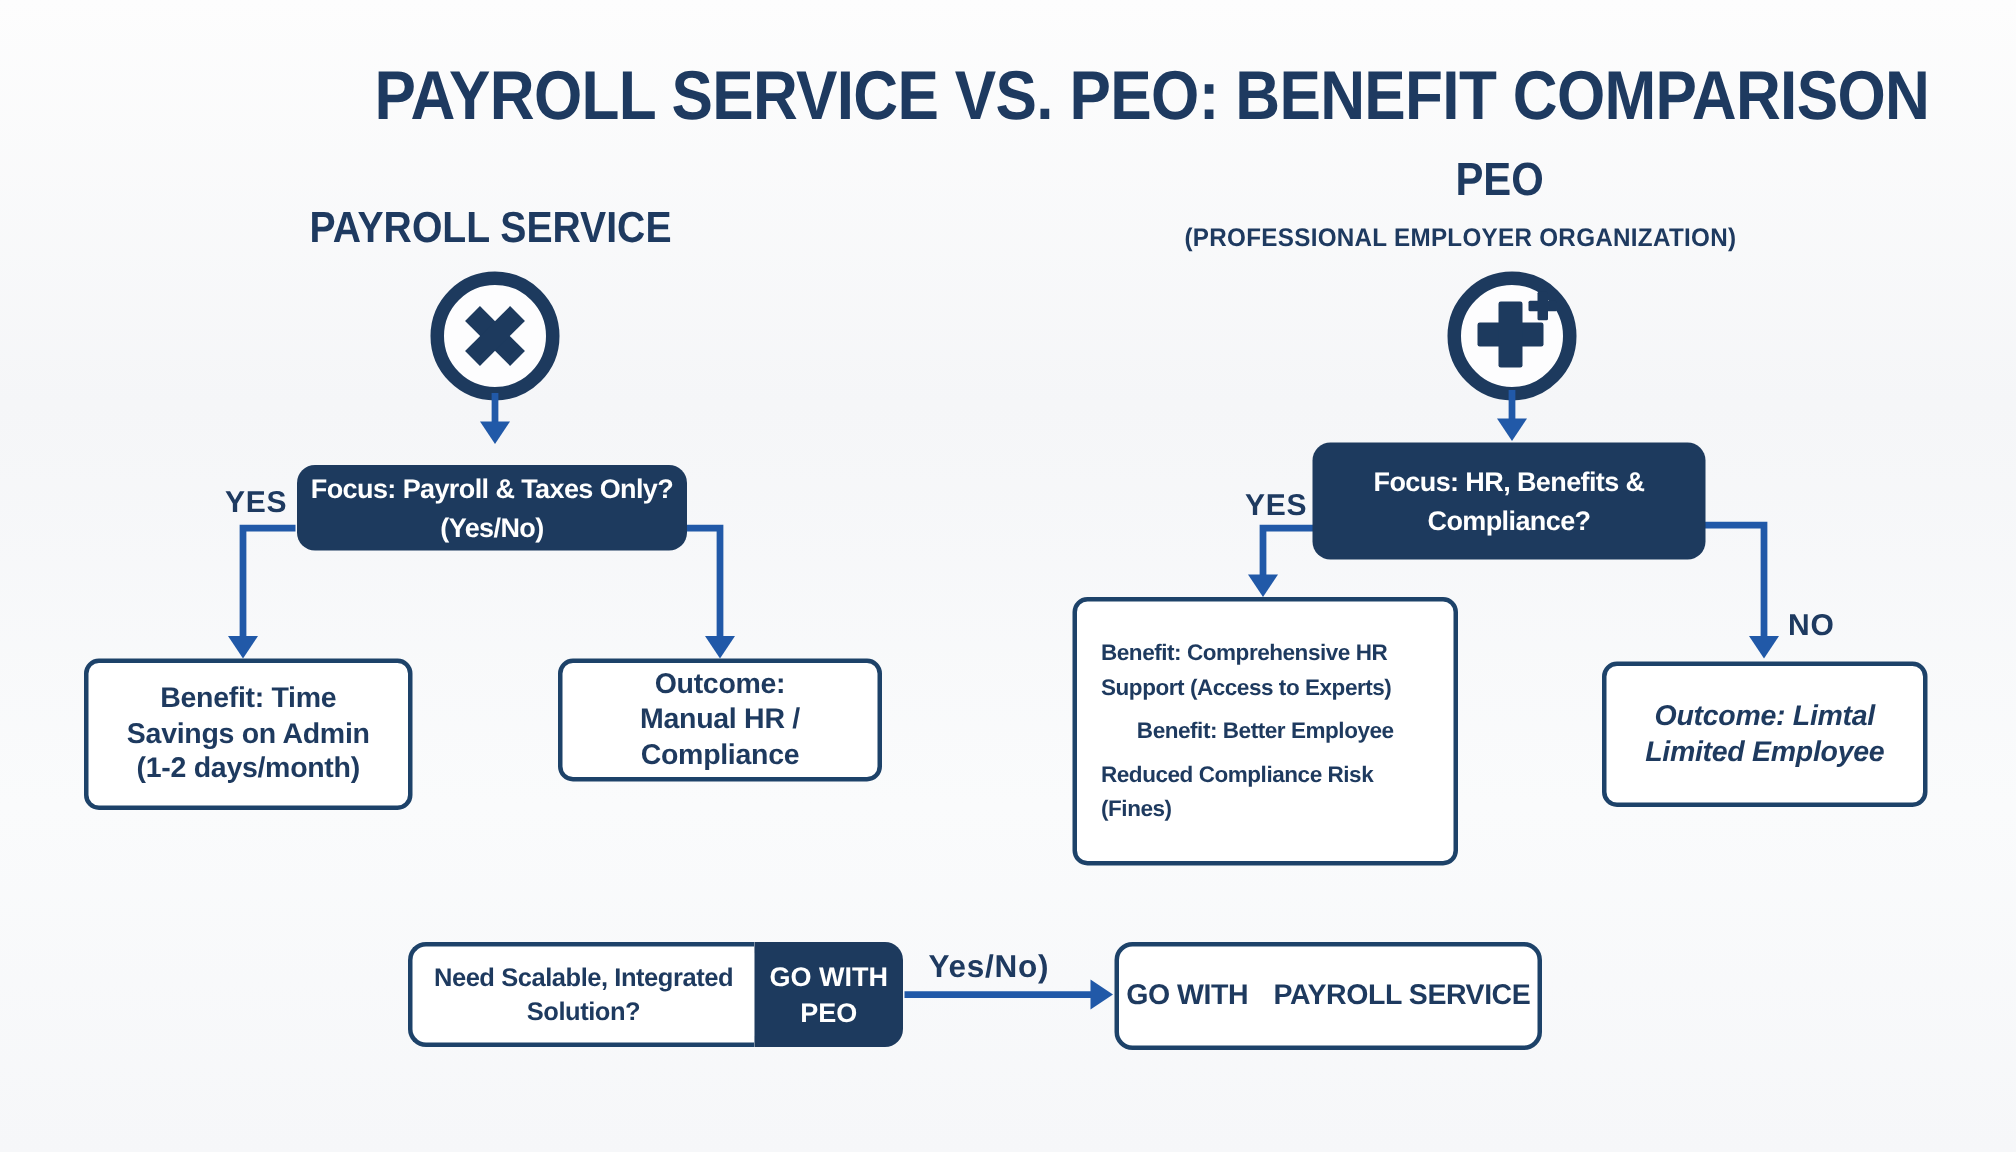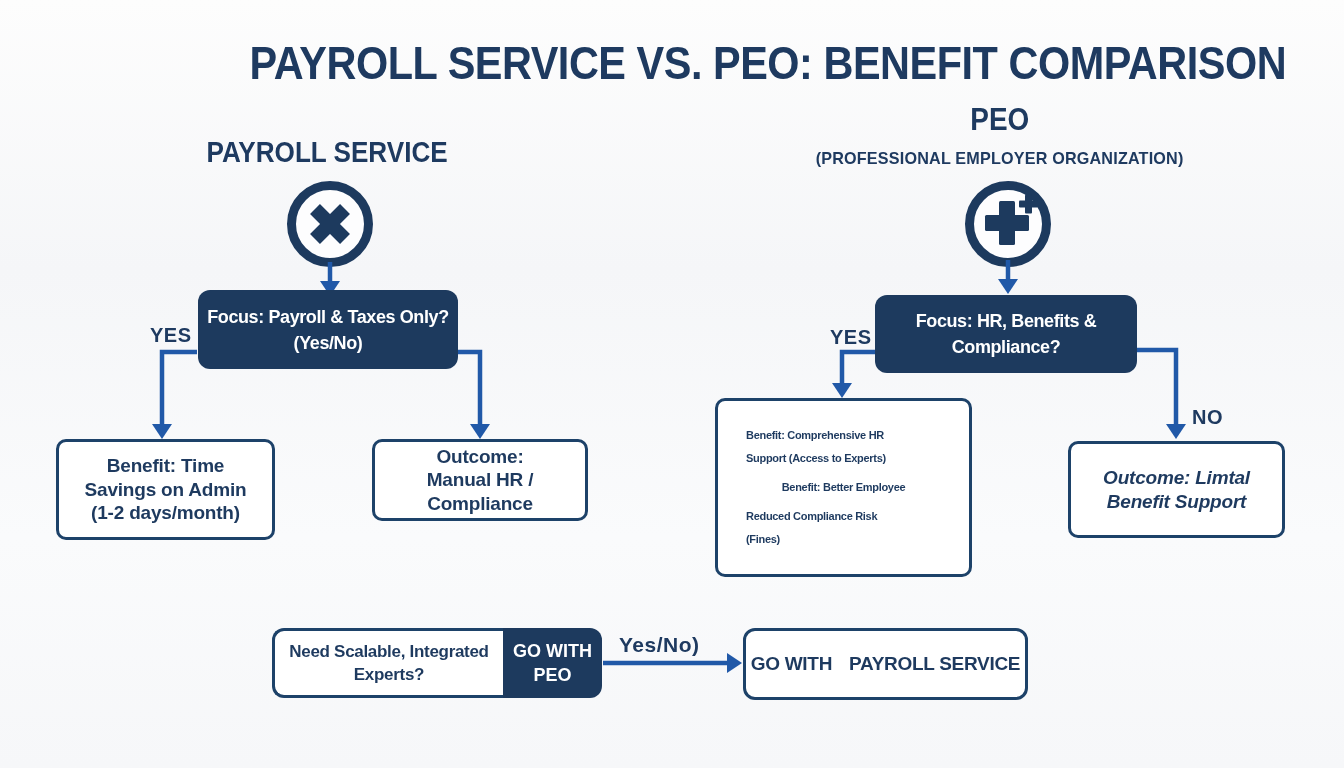--- a/index.html
+++ b/index.html
@@ -9,34 +9,34 @@
     font-family:"Liberation Sans", sans-serif;
     background:linear-gradient(180deg,#fdfdfd 0%,#f5f6f8 35%,#fafbfc 70%,#f6f7f9 100%);
     color:#1e3a5f;
     overflow:hidden;
     font-weight:bold;
   }
   .abs { position:absolute; }
   .condensed { display:inline-block; transform:scaleX(0.9); transform-origin:center; white-space:nowrap; }
   .page-title { left:0; top:36px; width:1344px; text-align:right; font-size:46px; color:#1e3a60; letter-spacing:-0.5px; }
   .col-heading { text-align:center; font-size:29px; color:#1e3a60; }
-  .sub-heading { text-align:center; font-size:17px; color:#1e3a60; letter-spacing:0.2px; }
+  .sub-heading { text-align:left; font-size:17px; color:#1e3a60; letter-spacing:0.2px; }
   .navybox {
     background:#1d3a5e; color:#ffffff; border-radius:12px;
     display:flex; flex-direction:column; justify-content:center;
     text-align:center; font-size:18px; line-height:26px; letter-spacing:-0.4px;
   }
   .whitebox {
     background:#ffffff; border:3.5px solid #1d4269; border-radius:10px;
     display:flex; flex-direction:column; justify-content:center;
     text-align:center; color:#1e3a5f; font-size:19px; line-height:23.5px; letter-spacing:-0.2px;
   }
   .whitebox span, .navybox span { display:block; white-space:nowrap; }
   .benefit-detail { justify-content:center; padding:10px 16px; text-align:left; }
-  .benefit-detail p { font-size:11px; line-height:23px; letter-spacing:-0.3px; margin:3px 12px; }
+  .benefit-detail p { font-size:15px; line-height:23px; letter-spacing:-0.3px; margin:3px 0; }
   .branch-label { font-size:20px; color:#1e3a60; letter-spacing:0.5px; }
   .combined-box { display:flex; border-radius:12px; }
   .combined-white {
     width:231px; background:#ffffff; border:3.5px solid #1d4269;
     border-right:none; border-radius:12px 0 0 12px;
     display:flex; flex-direction:column; justify-content:center;
     text-align:center; font-size:17px; line-height:23px; letter-spacing:-0.3px;
   }
   .combined-navy {
     width:99px; background:#1d3a5e; color:#fff; border-radius:0 12px 12px 0;
@@ -95,21 +95,21 @@
     <polygon points="320,281 340,281 330,296"></polygon>
     <polygon points="998,279 1018,279 1008,294"></polygon>
     <polygon points="152,424 172,424 162,439"></polygon>
     <polygon points="470,424 490,424 480,439"></polygon>
     <polygon points="832,383 852,383 842,398"></polygon>
     <polygon points="1166,424 1186,424 1176,439"></polygon>
     <polygon points="727,653 727,673 742,663"></polygon>
   </g>
 </svg>
 
-<div class="abs navybox" style="left:198px; top:290px; width:260px; height:79px;">
+<div class="abs navybox" style="left:198px; top:310px; width:260px; height:57px;">
   <span>Focus: Payroll &amp; Taxes Only?</span>
   <span>(Yes/No)</span>
 </div>
 
 <div class="abs branch-label" style="left:150px; top:324px;">YES</div>
 
 <div class="abs whitebox" style="left:56px; top:439px; width:219px; height:101px;">
   <span>Benefit: Time</span>
   <span>Savings on Admin</span>
   <span>(1-2 days/month)</span>
@@ -138,27 +138,27 @@
     <span>Benefit: Better Employee</span>
   </p>
   <p>
     <span>Reduced Compliance Risk</span>
     <span>(Fines)</span>
   </p>
 </div>
 
 <div class="abs whitebox" style="left:1068px; top:441px; width:217px; height:97px;font-style:italic;">
   <span>Outcome: Limtal</span>
-  <span>Benefit Support</span>
+  <span>Limited Employee</span>
 </div>
 
 <div class="abs combined-box" style="left:272px; top:628px; height:70px;">
   <div class="combined-white">
     <span>Need Scalable, Integrated</span>
-    <span>Experts?</span>
+    <span>Solution?</span>
   </div>
   <div class="combined-navy">
     <span>GO WITH</span>
     <span>PEO</span>
   </div>
 </div>
 
 <div class="abs branch-label" style="left:619px; top:633px; font-size:21px;">Yes/No)</div>
 
 <div class="abs whitebox go-payroll" style="left:743px; top:628px; width:285px; height:72px;">

